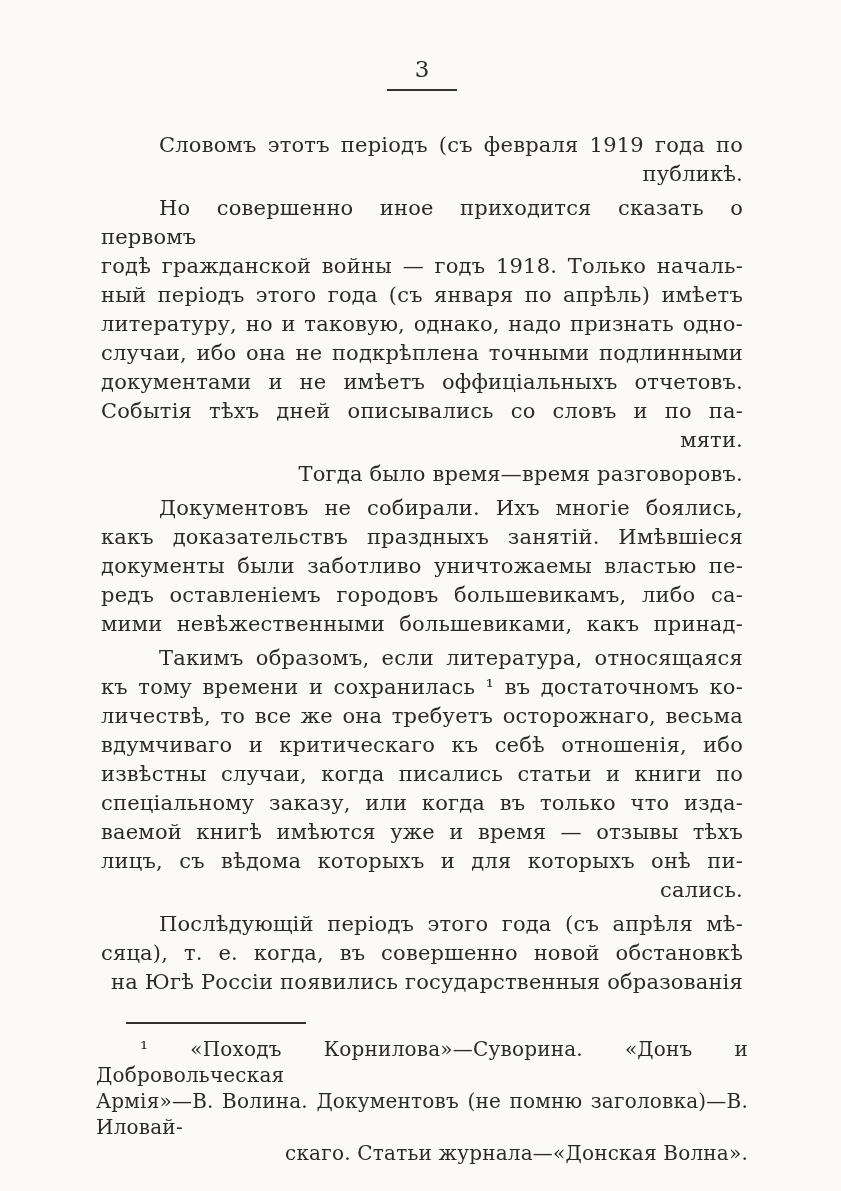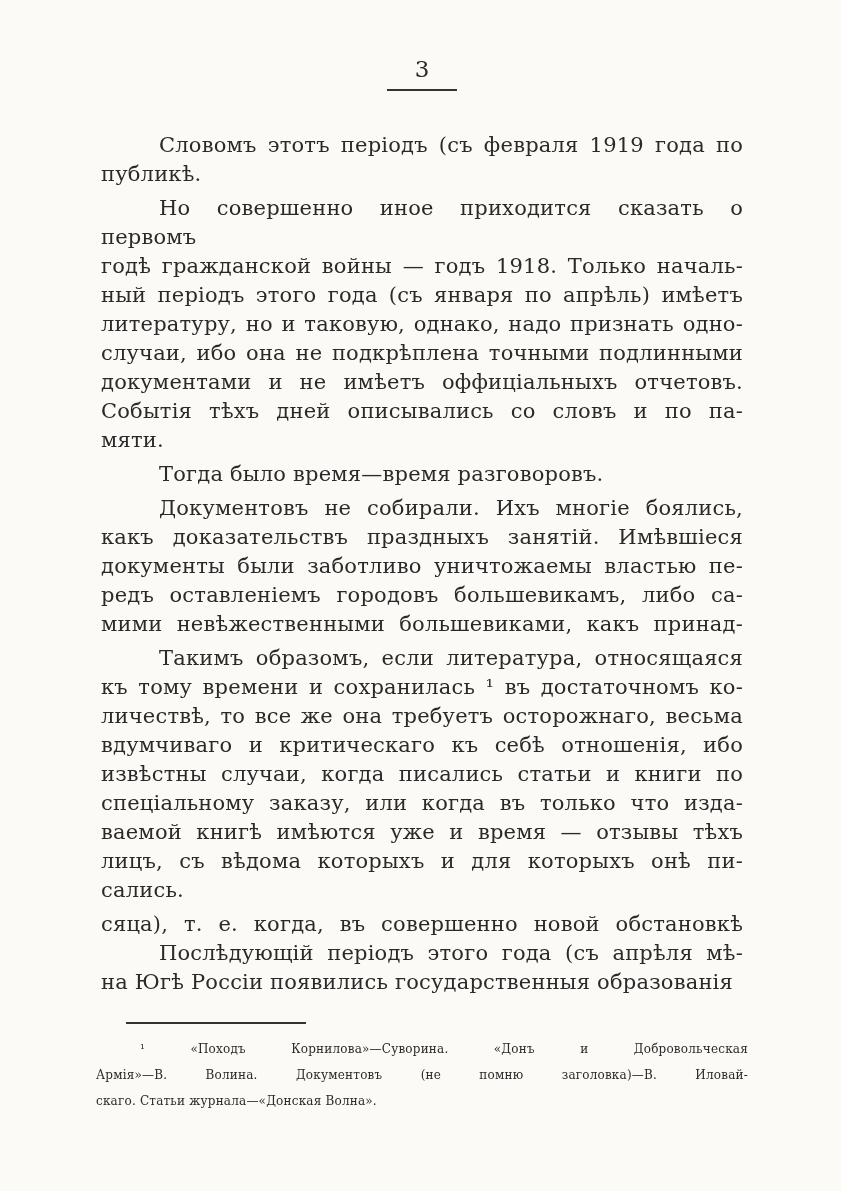--- a/index.html
+++ b/index.html
@@ -38,21 +38,21 @@
     width: 652px;
     font-size: 21px;
     line-height: 29px;
     letter-spacing: 0.2px;
   }
 
   .para { margin: 5px; }
 
   .line {
     white-space: normal;
-    text-align: left;
+    text-align: right;
   }
   
   .line.just {
     text-align: justify;
     text-align-last: justify;
   }
   .line.first { text-indent: 58px; }
 
   .footnote-block {
     position: absolute;
@@ -61,21 +61,21 @@
     width: 652px;
   }
   .fn-rule {
     width: 180px;
     margin-left: 30px;
     border: 0;
     border-top: 2px solid #35332f;
     margin-bottom: 12px;
   }
   .footnote-lines {
-    font-size: 12px;
+    font-size: 20px;
     line-height: 26px;
     letter-spacing: 0.2px;
   }
   .footnote-lines .line.first { text-indent: 44px; }
 </style>
 </head>
 <body>
 
 <div class="page">
 
@@ -113,22 +113,22 @@
         <div class="line just">къ тому времени и сохранилась ¹ въ достаточномъ ко-</div>
         <div class="line just">личествѣ, то все же она требуетъ осторожнаго, весьма</div>
         <div class="line just">вдумчиваго и критическаго къ себѣ отношенія, ибо</div>
         <div class="line just">извѣстны случаи, когда писались статьи и книги по</div>
         <div class="line just">спеціальному заказу, или когда въ только что изда-</div>
         <div class="line just">ваемой книгѣ имѣются уже и время — отзывы тѣхъ</div>
         <div class="line just">лицъ, съ вѣдома которыхъ и для которыхъ онѣ пи-</div>
         <div class="line">сались.</div>
       </div>
       <div class="para">
+        <div class="line first just">Послѣдующій періодъ этого года (съ апрѣля мѣ-</div>
         <div class="line just">сяца), т. е. когда, въ совершенно новой обстановкѣ</div>
-        <div class="line first just">Послѣдующій періодъ этого года (съ апрѣля мѣ-</div>
         <div class="line">на Югѣ Россіи появились государственныя образованія</div>
       </div>
     </div>
 
   <div class="footnote-block">
     <hr class="fn-rule">
     <div class="footnote-lines">
         <div class="line first just">¹ «Походъ Корнилова»—Суворина. «Донъ и Добровольческая</div>
         <div class="line just">Армія»—В. Волина. Документовъ (не помню заголовка)—В. Иловай-</div>
         <div class="line">скаго. Статьи журнала—«Донская Волна».</div>

